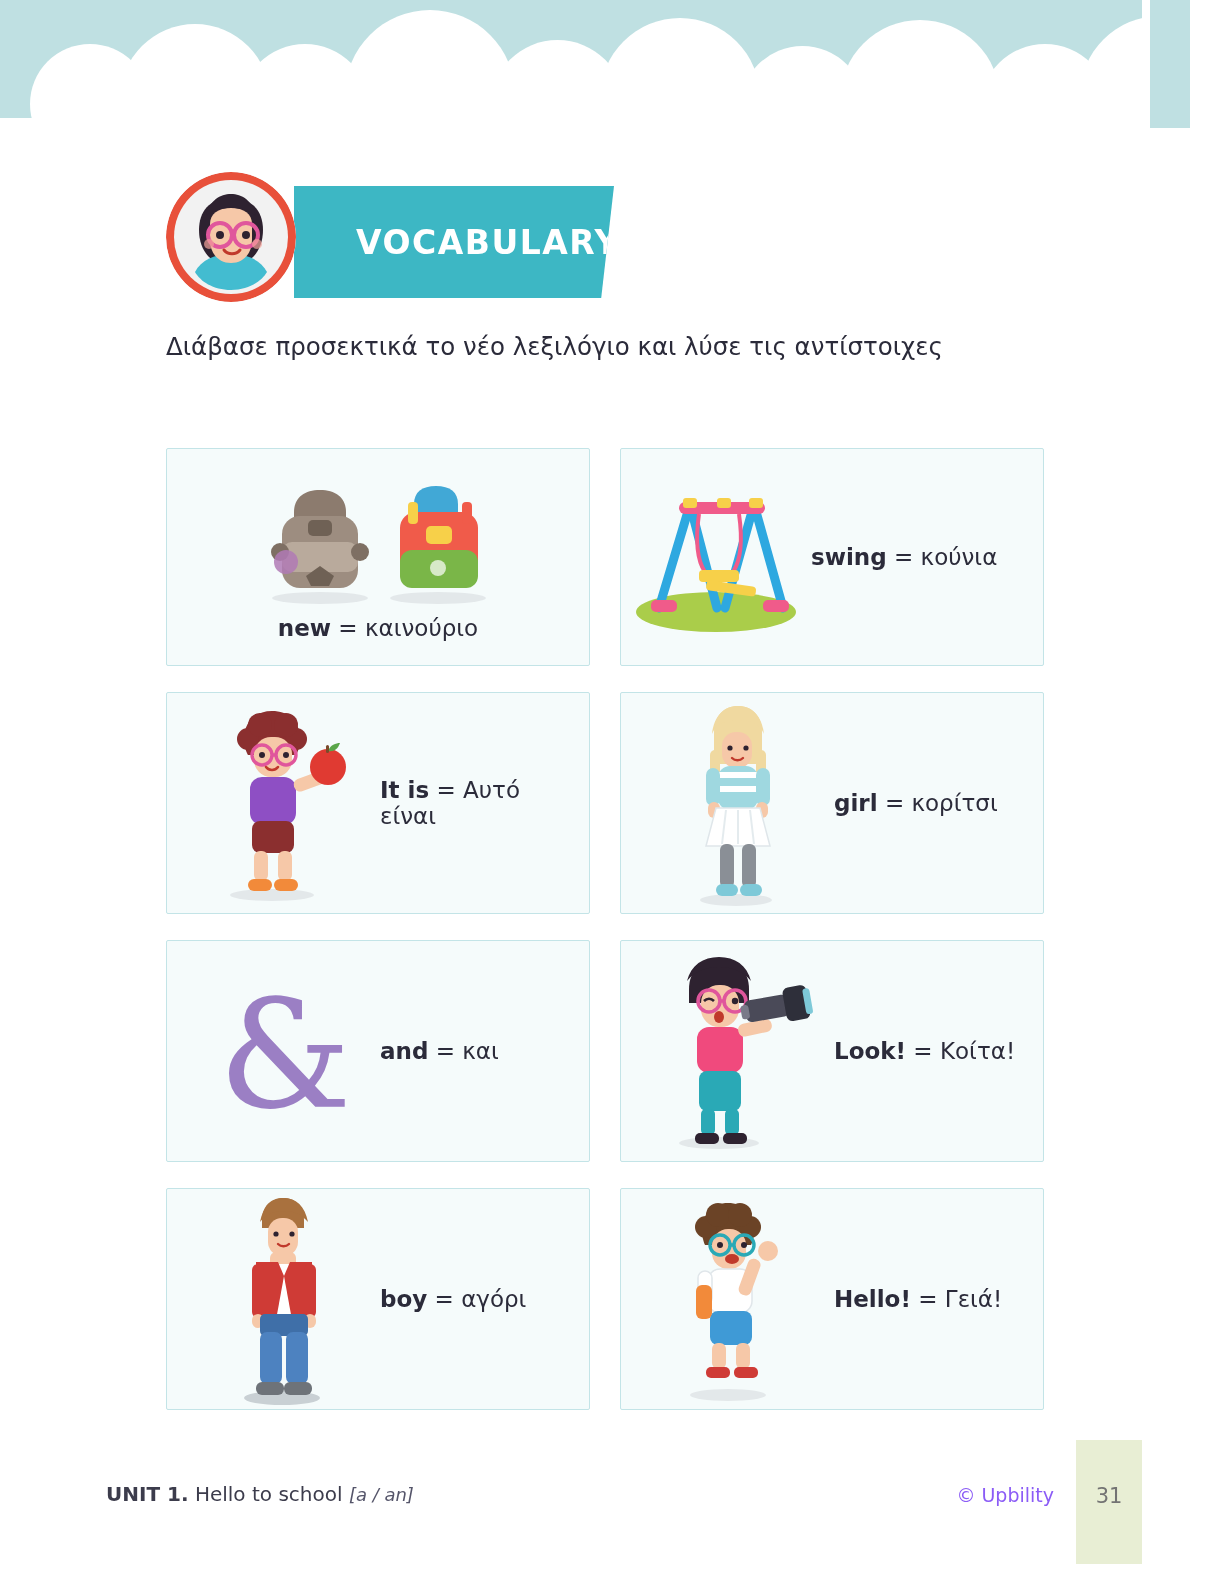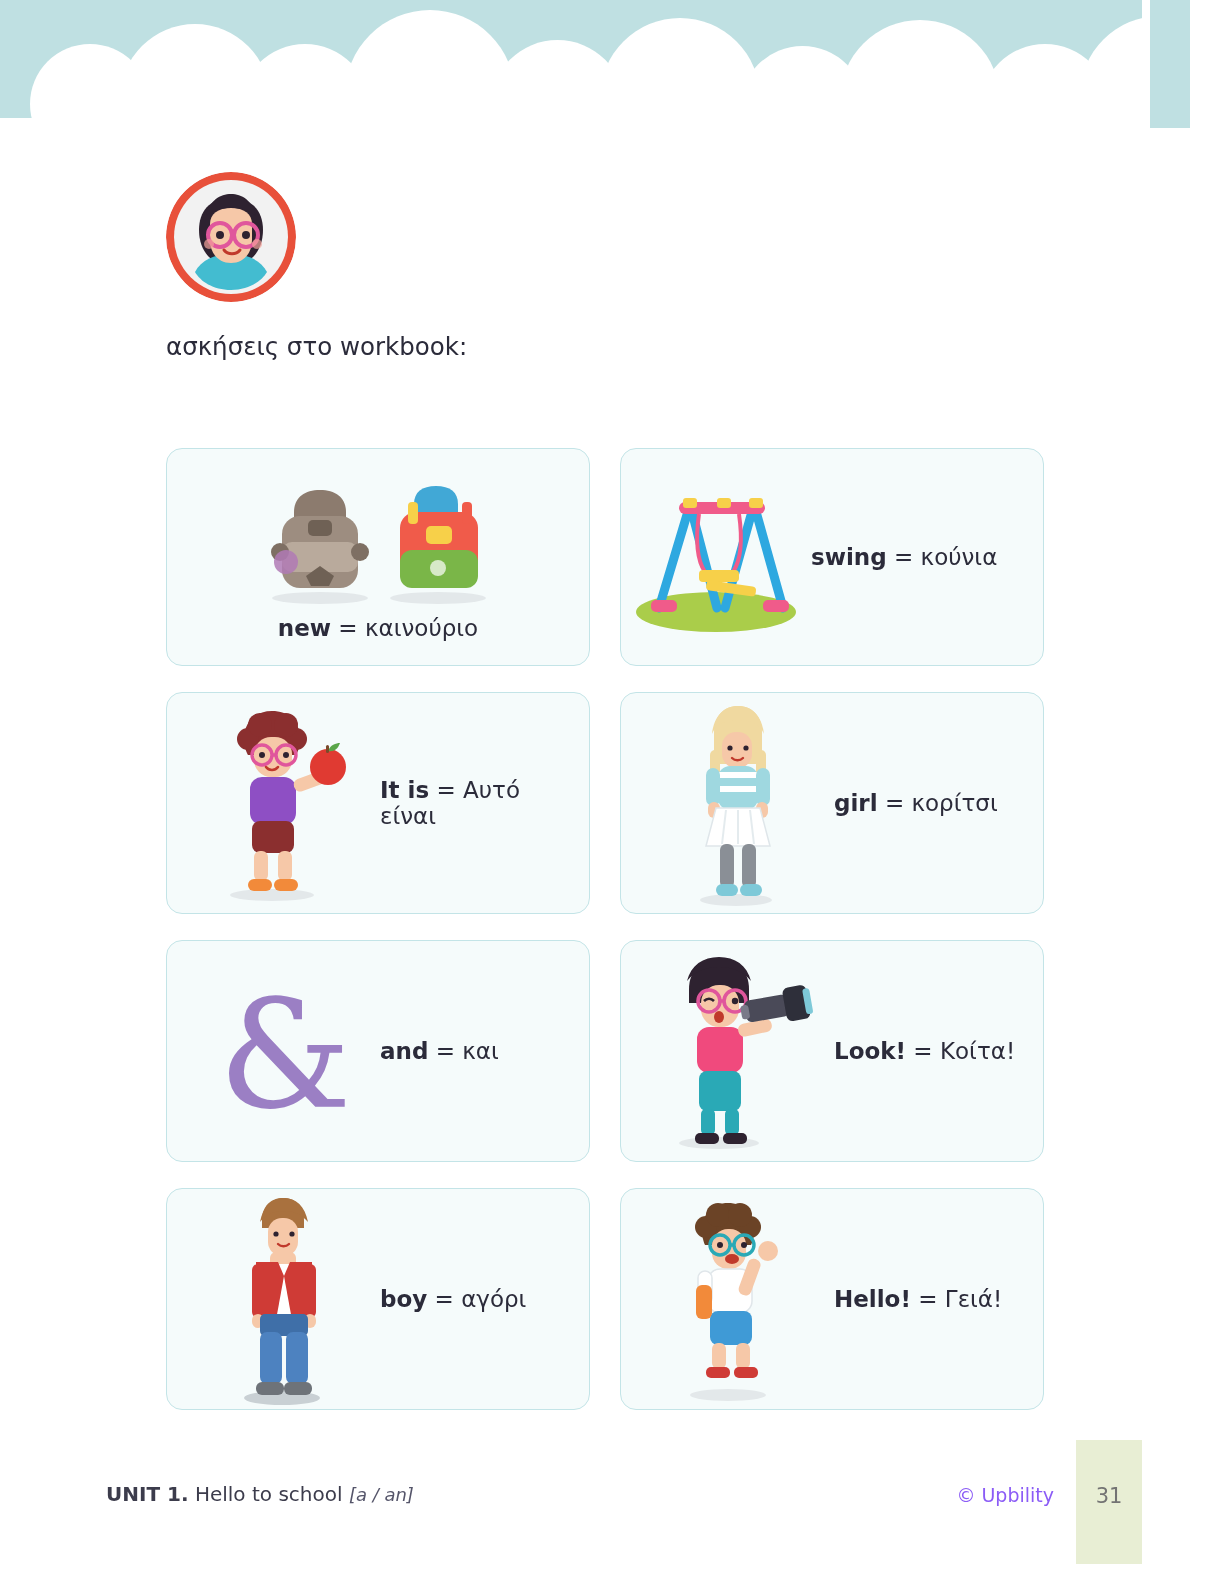--- a/index.html
+++ b/index.html
@@ -105,21 +105,21 @@
     top: 448px;
     width: 878px;
     display: grid;
     grid-template-columns: 424px 424px;
     grid-column-gap: 30px;
     grid-row-gap: 26px;
   }
   .card {
     background: #f5fbfb;
     border: 1.6px solid #c3e4e7;
-    border-radius: 16px;
+    border-radius: 2px;
     height: 218px;
     display: flex;
     align-items: center;
     position: relative;
     overflow: hidden;
   }
   .card.tall { height: 222px; padding-left: 23px; }
   .card-art {
     width: 190px;
     height: 100%;
@@ -208,20 +208,23 @@
   <div class="bump" style="left:840px; top:20px;  width:160px; height:160px;"></div>
   <div class="bump" style="left:980px; top:44px;  width:130px; height:130px;"></div>
   <div class="bump" style="left:1080px;top:16px;  width:160px; height:160px;"></div>
   <div class="band-white-bottom"></div>
 </div>
 <div class="right-strip">
   <div class="rs-band"></div>
 </div>
 
 <div class="header">
+  <div class="vocab-banner">
+    <span>VOCABULARY</span>
+  </div>
   <div class="avatar">
     <svg width="130" height="130" viewBox="0 0 130 130">
       <circle cx="65" cy="65" r="65" fill="#e8503a"></circle>
       <circle cx="65" cy="65" r="57" fill="#f2f2f2"></circle>
       <path d="M65 26c-22 0-32 14-32 32 0 22 14 36 32 36s32-14 32-36c0-18-10-32-32-32z" fill="#2e2230"></path>
       <path d="M65 118c-18 0-31-9-36-18 6-12 20-18 36-18s30 6 36 18c-5 9-18 18-36 18z" fill="#43bcd0"></path>
       <path d="M44 52c0-10 8-16 21-16s21 6 21 16v16c0 14-9 23-21 23s-21-9-21-23z" fill="#f6c8a8"></path>
       <path d="M40 44c4-16 14-22 25-22s21 6 25 22c-7-6-15-8-25-8s-18 2-25 8z" fill="#2e2230"></path>
       <circle cx="54" cy="63" r="12" fill="none" stroke="#e0569c" stroke-width="4"></circle>
       <circle cx="80" cy="63" r="12" fill="none" stroke="#e0569c" stroke-width="4"></circle>
@@ -229,21 +232,21 @@
       <circle cx="54" cy="63" r="4" fill="#2e2230"></circle>
       <circle cx="80" cy="63" r="4" fill="#2e2230"></circle>
       <path d="M58 78c4 5 12 5 16 0" fill="none" stroke="#c0392b" stroke-width="3" stroke-linecap="round"></path>
       <circle cx="43" cy="72" r="5" fill="#f2a29a" opacity=".7"></circle>
       <circle cx="91" cy="72" r="5" fill="#f2a29a" opacity=".7"></circle>
     </svg>
   </div>
 </div>
 
 <div class="intro">
-  <div>ασκήσεις στο workbook:</div>
+  <div>Διάβασε προσεκτικά το νέο λεξιλόγιο και λύσε τις αντίστοιχες</div>
 </div>
 
 <div class="grid">
 
   <div class="card center-bottom">
     <div class="card-art">
       <svg width="260" height="130" viewBox="0 0 260 130">
 
         <ellipse cx="72" cy="122" rx="48" ry="6" fill="#e3e8ea"></ellipse>
         <path d="M46 36c0-14 10-22 26-22s26 8 26 22v10H46z" fill="#8c7b6e"></path>

